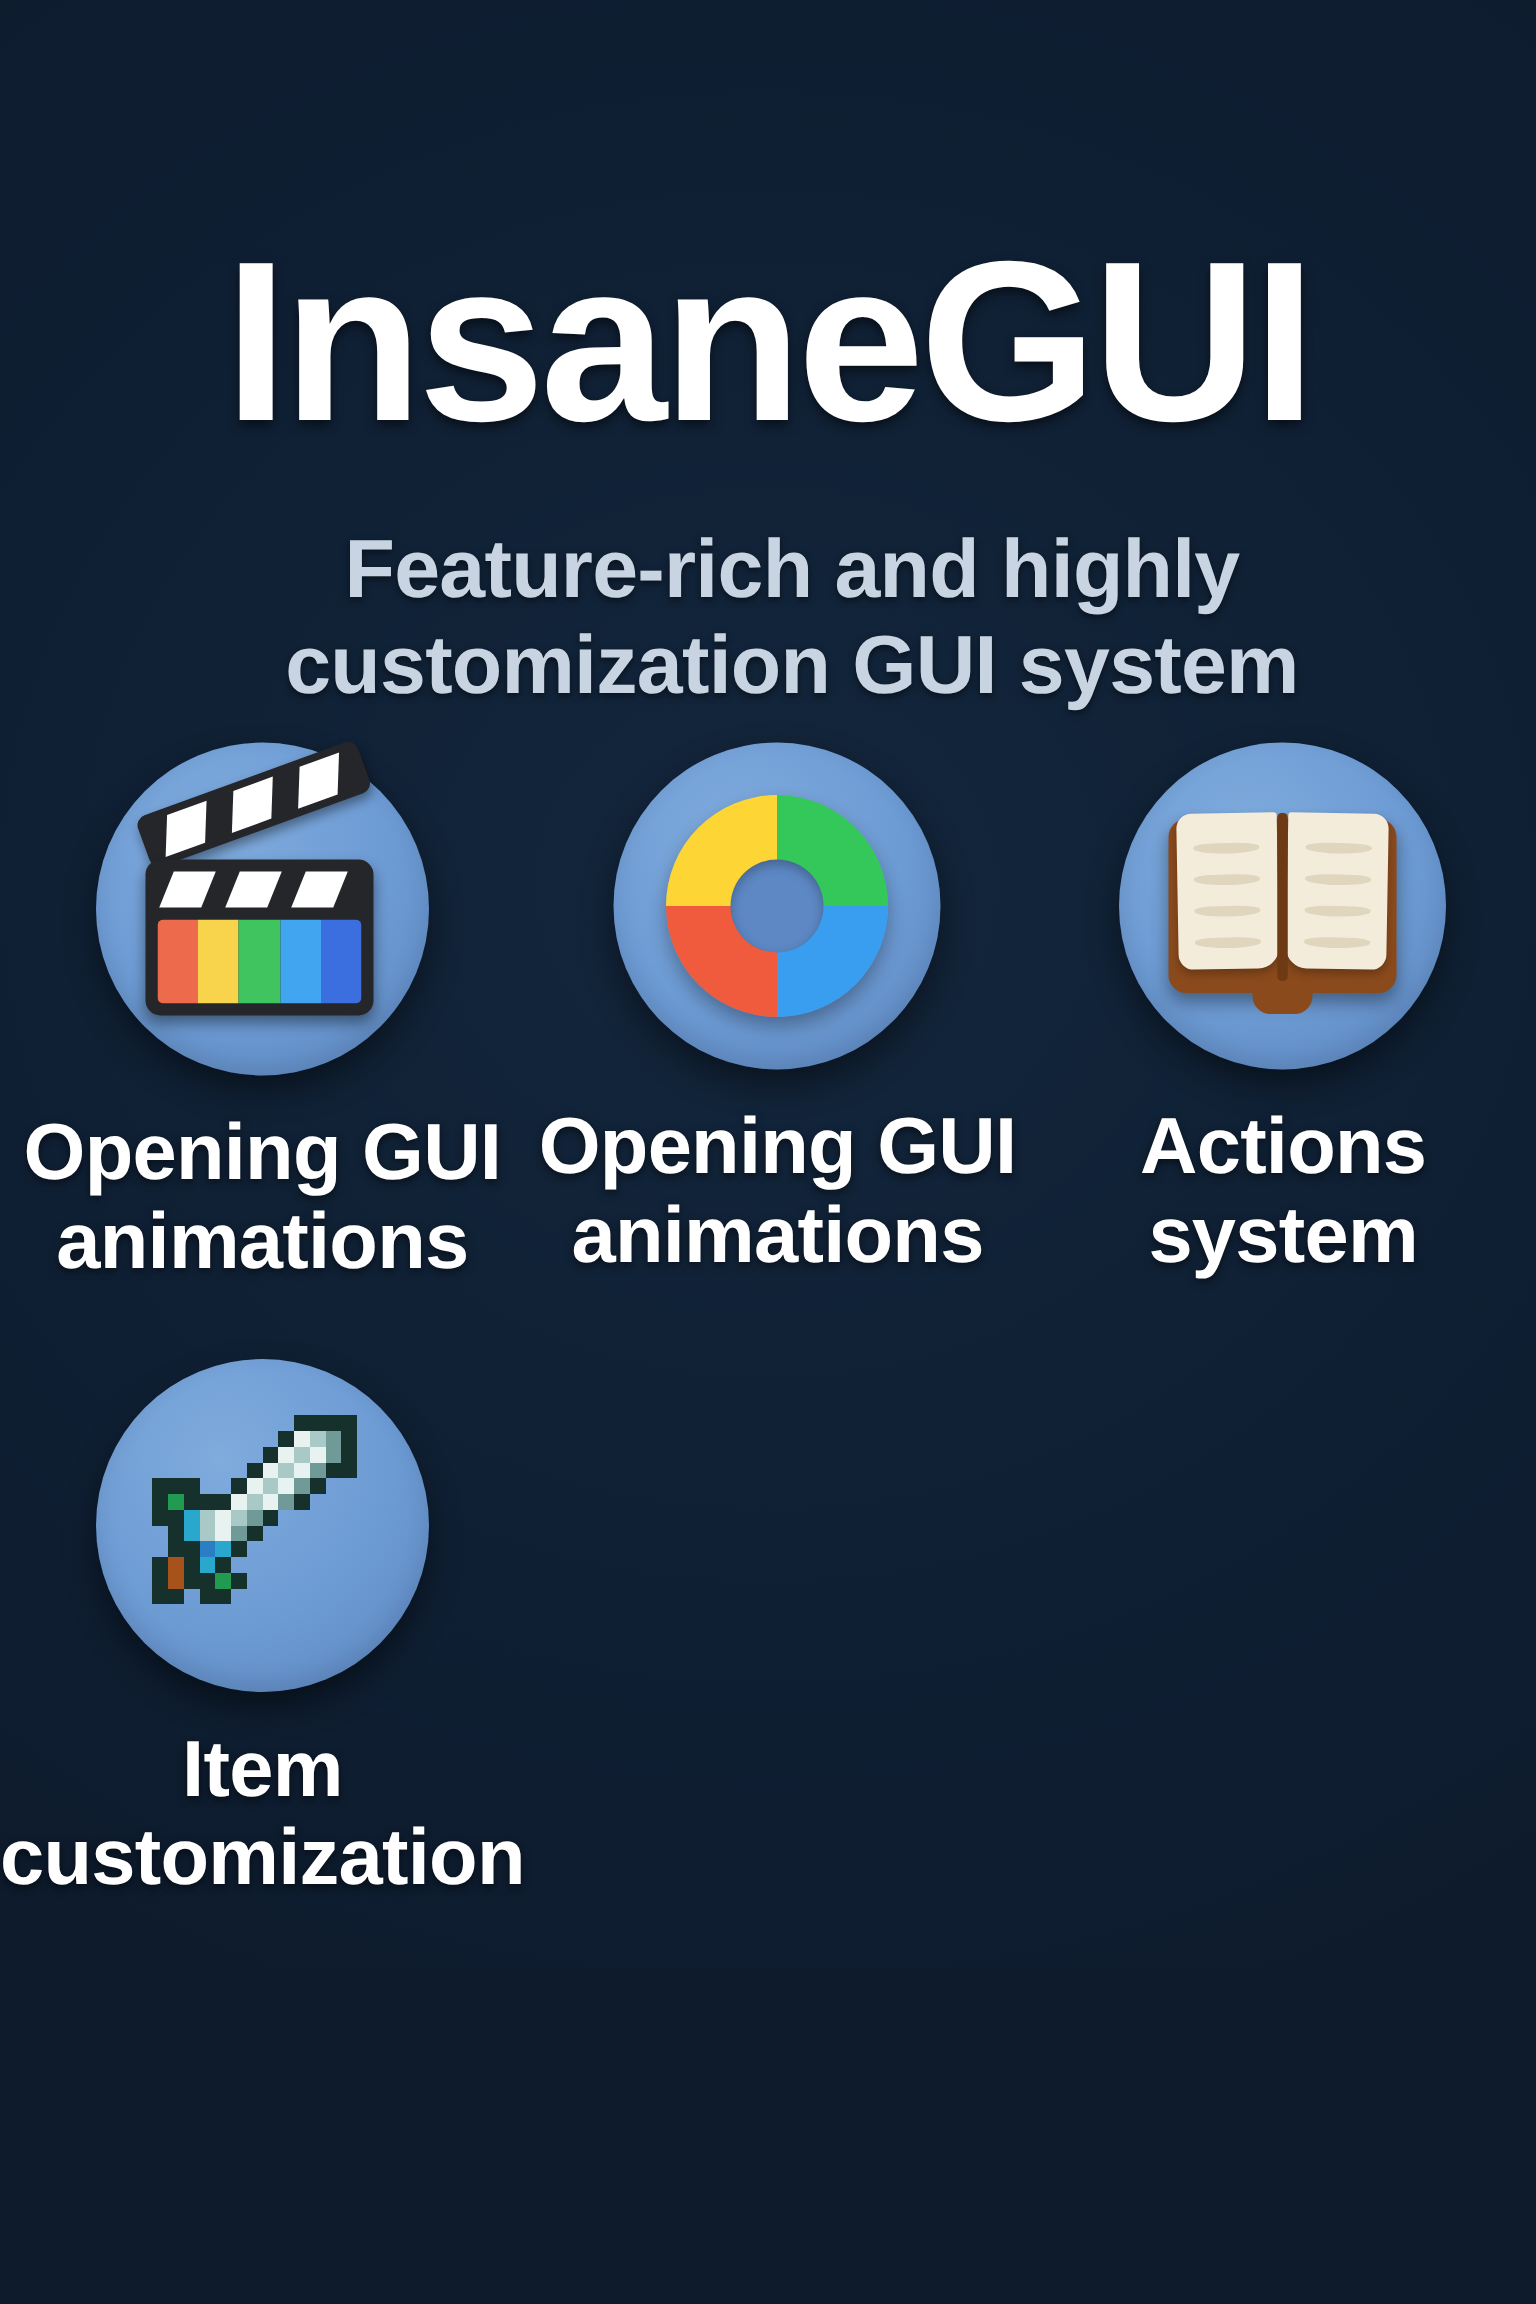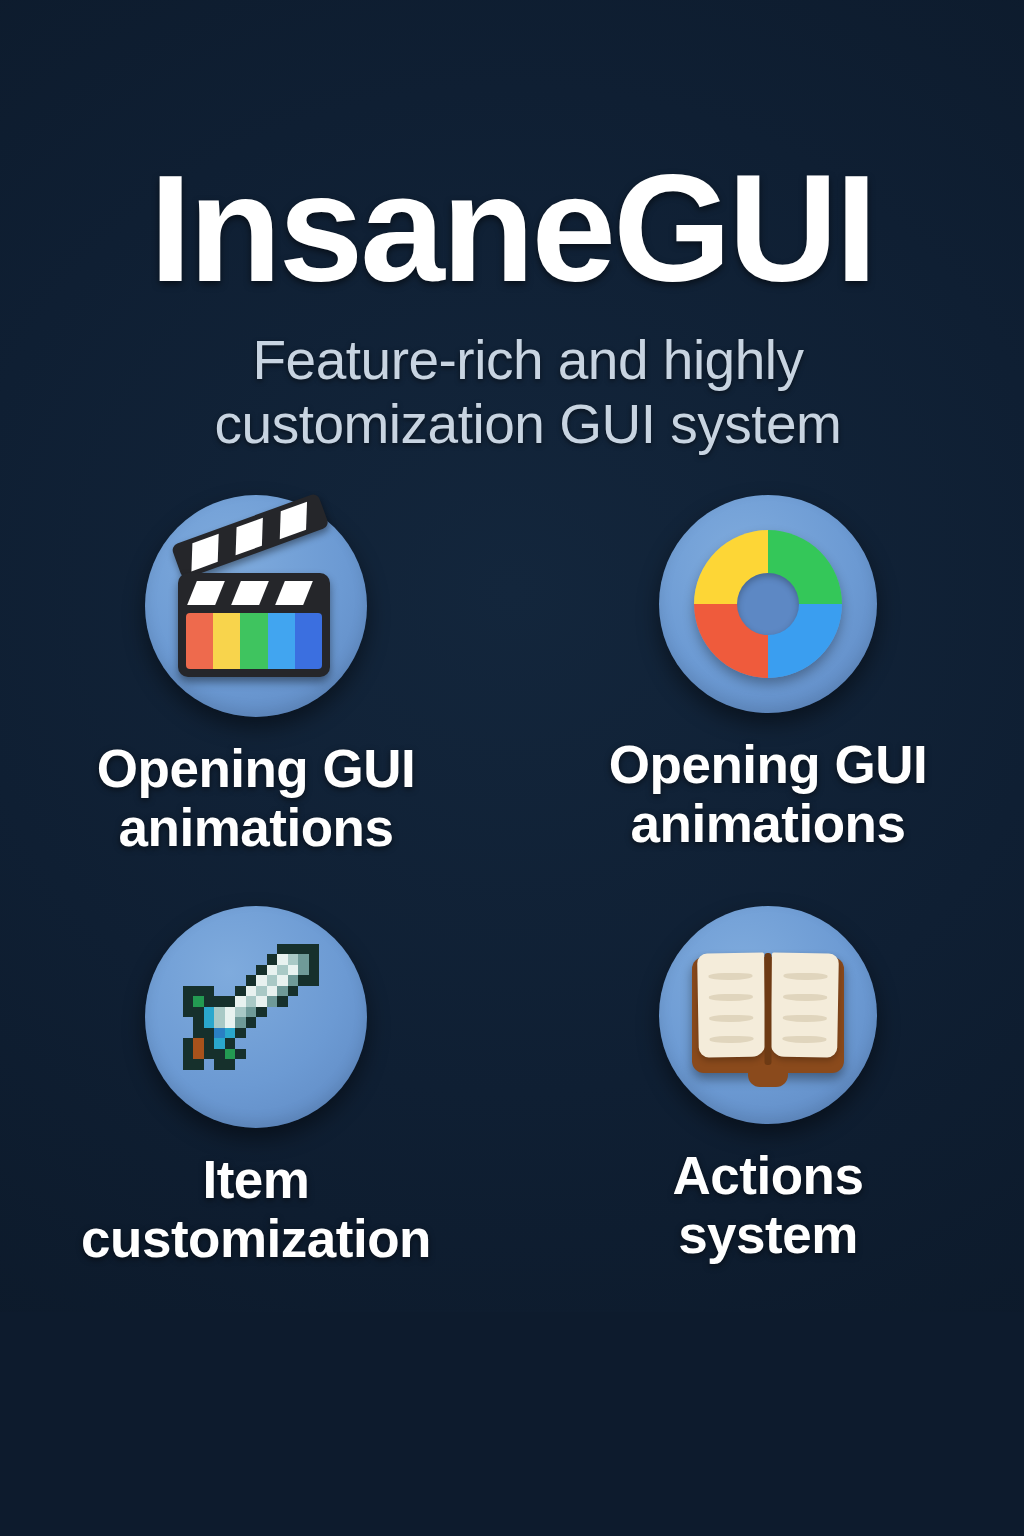--- a/index.html
+++ b/index.html
@@ -20,36 +20,36 @@
   .app-title {
     margin-top:152px;
     font-size:152px;
     font-weight:bold;
     letter-spacing:-3px;
     color:#ffffff;
     line-height:1.0;
     text-shadow:0 3px 7px rgba(0,0,0,.55);
   }
   .app-subtitle {
-    margin-top:25px;
+    margin-top:44px;
     font-size:55px;
-    font-weight:normal;
+    font-weight:bold;
     color:#c8d4e1;
     line-height:1.16;
     letter-spacing:-0.5px;
     text-shadow:0 2px 5px rgba(0,0,0,.5);
     padding-left:32px;
   }
   
   .grid {
     position:absolute;
     top:495px; left:0;
     width:1024px;
     display:grid;
-    grid-template-columns:1fr 1fr;
+    grid-template-columns:1fr 1fr 1fr;
     grid-template-rows:auto auto;
     row-gap:48px;
   }
   .cell { display:flex; flex-direction:column; align-items:center; }
   .disc {
     position:relative;
     width:222px; height:222px;
     border-radius:50%;
     background:radial-gradient(circle at 38% 30%, #7fabdd 0%, #6c9ad3 55%, #5c86bf 100%);
     box-shadow:0 10px 22px rgba(0,0,0,.45), inset 0 -6px 14px rgba(0,0,0,.10);
@@ -198,20 +198,46 @@
           <div class="q q2" style="background:#fdd636"></div>
           <div class="q q1" style="background:#34c759"></div>
           <div class="q q3" style="background:#ef5b3c"></div>
           <div class="q q4" style="background:#3a9ef0"></div>
           <div class="hole"></div>
         </div>
       </div>
       <div class="feature-label">
         <span>Opening GUI</span>
         <span class="l2">animations</span>
+      </div>
+    </div>
+
+    <div class="cell c4">
+      <div class="disc">
+        <div class="book">
+          <div class="cover"></div>
+          <div class="notch"></div>
+          <div class="page left">
+            <div class="line" style="top:20px"></div>
+            <div class="line" style="top:41px"></div>
+            <div class="line" style="top:62px"></div>
+            <div class="line" style="top:83px"></div>
+          </div>
+          <div class="page right">
+            <div class="line" style="top:20px"></div>
+            <div class="line" style="top:41px"></div>
+            <div class="line" style="top:62px"></div>
+            <div class="line" style="top:83px"></div>
+          </div>
+          <div class="spine"></div>
+        </div>
+      </div>
+      <div class="feature-label">
+        <span>Actions</span>
+        <span class="l2">system</span>
       </div>
     </div>
 
     <div class="cell c3">
       <div class="disc">
         <svg class="sword" viewBox="0 0 16 16" shape-rendering="crispEdges">
           <g>
 
             <rect x="10" y="1" width="4" height="1" fill="#16302c"></rect>
             <rect x="13" y="1" width="1" height="4" fill="#16302c"></rect>
@@ -283,40 +309,14 @@
             <rect x="1" y="10" width="1" height="1" fill="#16302c"></rect>
           </g>
         </svg>
       </div>
       <div class="feature-label">
         <span>Item</span>
         <span class="l2">customization</span>
       </div>
     </div>
 
-    <div class="cell c4">
-      <div class="disc">
-        <div class="book">
-          <div class="cover"></div>
-          <div class="notch"></div>
-          <div class="page left">
-            <div class="line" style="top:20px"></div>
-            <div class="line" style="top:41px"></div>
-            <div class="line" style="top:62px"></div>
-            <div class="line" style="top:83px"></div>
-          </div>
-          <div class="page right">
-            <div class="line" style="top:20px"></div>
-            <div class="line" style="top:41px"></div>
-            <div class="line" style="top:62px"></div>
-            <div class="line" style="top:83px"></div>
-          </div>
-          <div class="spine"></div>
-        </div>
-      </div>
-      <div class="feature-label">
-        <span>Actions</span>
-        <span class="l2">system</span>
-      </div>
-    </div>
-
   </div>
 </div>
 
 </body></html>

